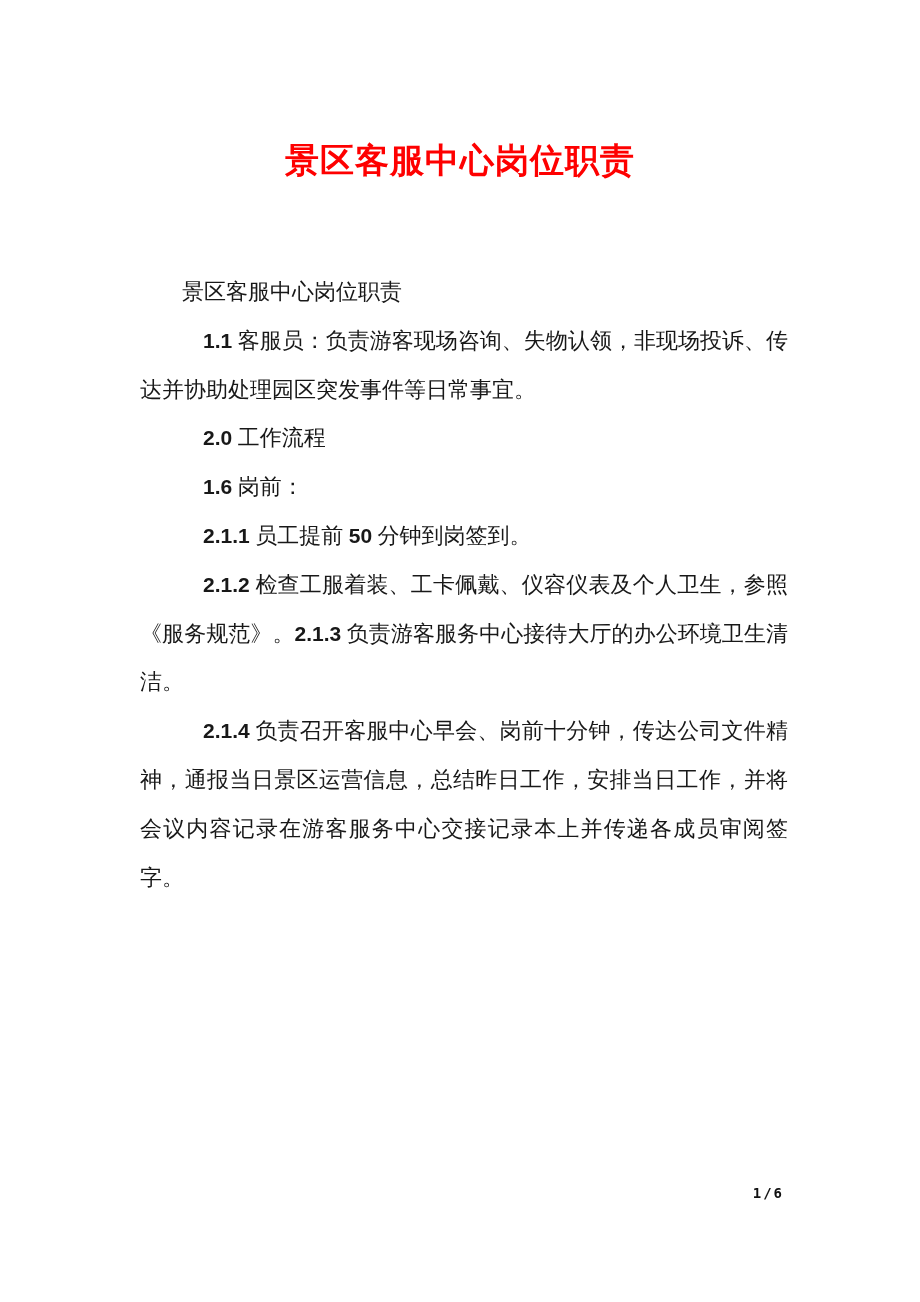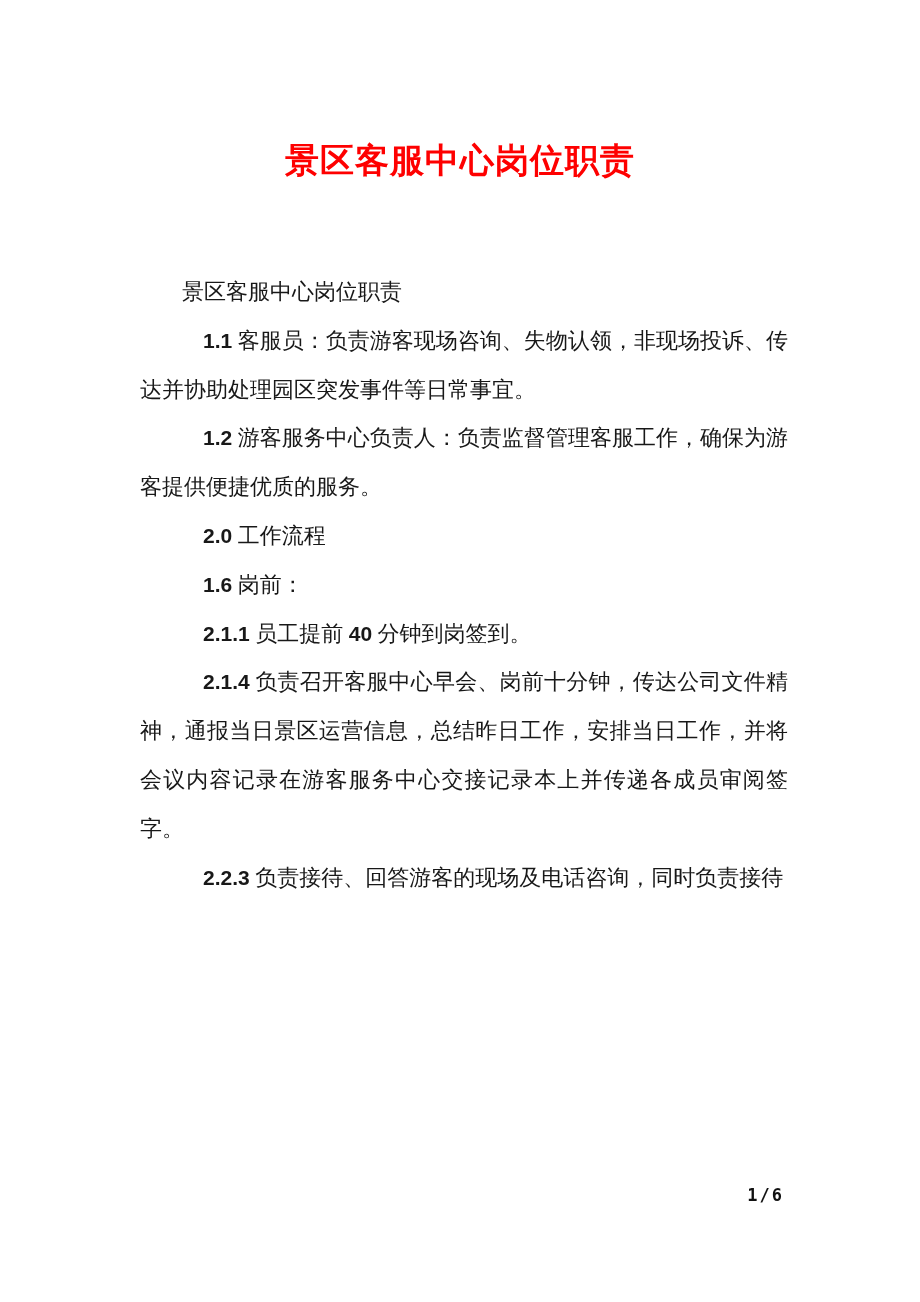--- a/index.html
+++ b/index.html
@@ -54,38 +54,37 @@
     font-weight: bold;
     font-size: 21px;
     margin-top: 24px;
   }
   .page-number {
     position: absolute;
     top: 1185px;
     right: 136px;
     font-family: "DejaVu Sans Mono", "Liberation Mono", monospace;
     font-weight: bold;
-    font-size: 17px;
+    font-size: 14px;
     letter-spacing: 2px;
     color: #111111;
   }
 </style>
 </head>
 <body style="background: rgb(255, 255, 255);">
 
 <div class="page">
 
   <h1 class="doc-title" style="color: rgb(254, 0, 0);">景区客服中心岗位职责</h1>
 
   <div class="doc-body">
       <p class="para">景区客服中心岗位职责</p>
       <p class="para numbered"><span class="figure">1.1</span> 客服员：负责游客现场咨询、失物认领，非现场投诉、传达并协助处理园区突发事件等日常事宜。</p>
-      <p class="para numbered"><span class="figure">1.2</span> 游客服务中心负责人：负责监督管理客服工作，确保为游客提供便捷优质的服务。</p>
       <p class="para numbered"><span class="figure">2.0</span> 工作流程</p>
       <p class="para numbered"><span class="figure">1.6</span> 岗前：</p>
-      <p class="para numbered"><span class="figure">2.1.1</span> 员工提前 <span class="figure">40</span> 分钟到岗签到。</p>
+      <p class="para numbered"><span class="figure">2.1.1</span> 员工提前 <span class="figure">50</span> 分钟到岗签到。</p>
+      <p class="para numbered"><span class="figure">2.1.2</span> 检查工服着装、工卡佩戴、仪容仪表及个人卫生，参照《服务规范》。<span class="figure">2.1.3</span> 负责游客服务中心接待大厅的办公环境卫生清洁。</p>
       <p class="para numbered"><span class="figure">2.1.4</span> 负责召开客服中心早会、岗前十分钟，传达公司文件精神，通报当日景区运营信息，总结昨日工作，安排当日工作，并将会议内容记录在游客服务中心交接记录本上并传递各成员审阅签字。</p>
-      <p class="para numbered"><span class="figure">2.2.3</span> 负责接待、回答游客的现场及电话咨询，同时负责接待</p>
     </div>
 
   <div class="page-number">1/6</div>
 
 </div>
 
 </body></html>

